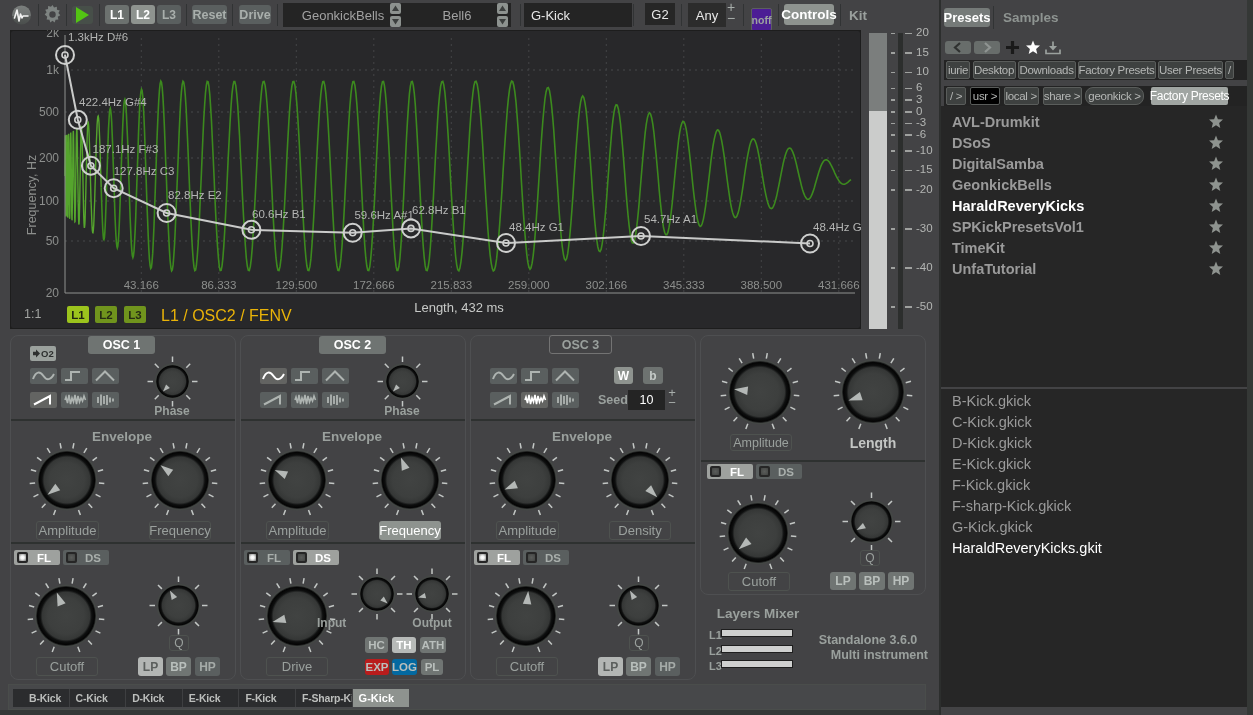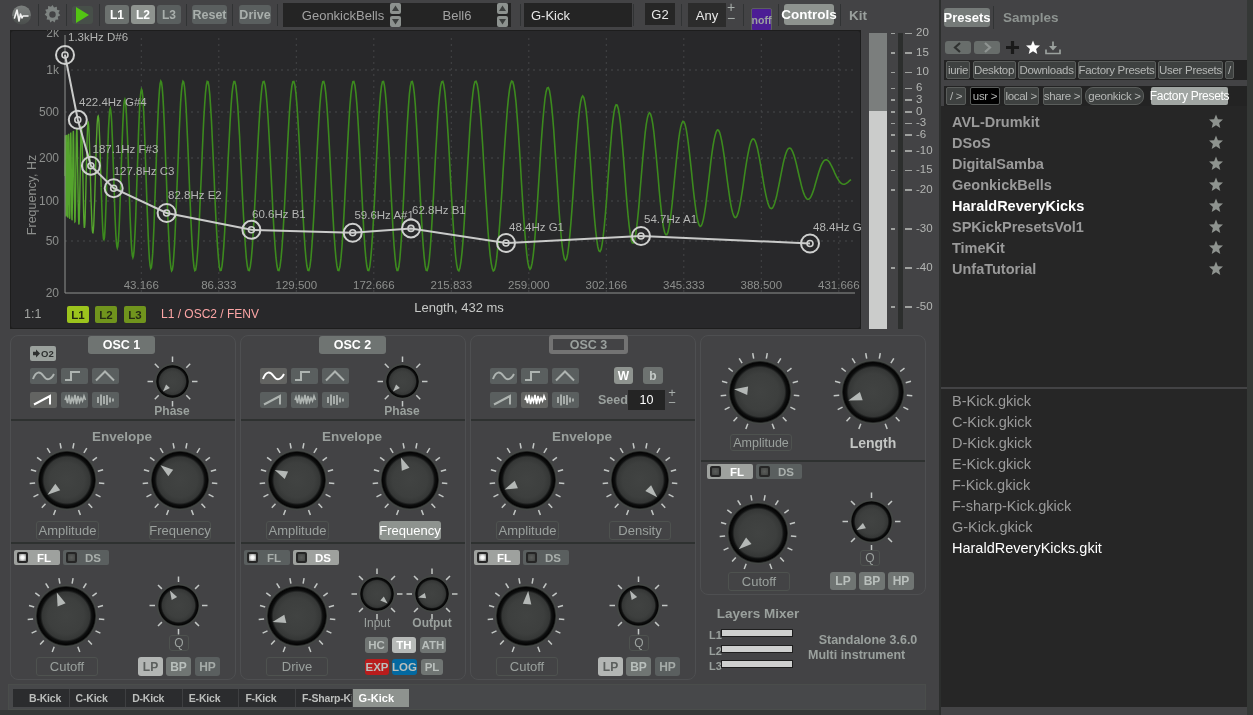--- a/index.html
+++ b/index.html
@@ -140,21 +140,21 @@
       <text x="344.4" y="189" fill="#b4b5b4" font-size="11.5">59.6Hz A#1</text>
       <text x="402" y="184" fill="#b4b5b4" font-size="11.5">62.8Hz B1</text>
       <text x="499" y="200.5" fill="#b4b5b4" font-size="11.5">48.4Hz G1</text>
       <text x="634" y="192.5" fill="#b4b5b4" font-size="11.5">54.7Hz A1</text>
       <text x="803" y="201" fill="#b4b5b4" font-size="11.5">48.4Hz G1</text>
     </svg>
 <div class="ab" style="left:24px;top:307px;color:#a2a4a2;font-size:12.5px">1:1</div>
 <div class="btn" style="left:67px;top:306px;width:22px;height:17px;background:#9cc41d;color:#202413;font-size:11.5px;border-radius:2px">L1</div>
 <div class="btn" style="left:95px;top:306px;width:22px;height:17px;background:#70941d;color:#252b14;font-size:11.5px;border-radius:2px">L2</div>
 <div class="btn" style="left:124px;top:306px;width:22px;height:17px;background:#70941d;color:#252b14;font-size:11.5px;border-radius:2px">L3</div>
-<div class="ab" style="left:161px;top:307px;color:#fca5a5;font-size:12px">L1 / OSC2 / FENV</div>
+<div class="ab" style="left:161px;top:307px;color:#eab308;font-size:16px">L1 / OSC2 / FENV</div>
 <div class="ab" style="left:10px;top:300px;width:851px;text-align:center;color:#c7c9c7;font-size:13px"><span style="margin-left:47px">Length, 432 ms</span></div>
 <div class="ab" style="left:869px;top:33px;width:18px;height:78px;background:#7b7e7d"></div>
     <div class="ab" style="left:869px;top:111px;width:18px;height:218px;background:#cbcccb"></div>
     <div class="ab" style="left:898px;top:33px;width:5px;height:296px;background:#2c2e2d"></div>
     <div class="ab" style="left:891px;top:32.8px;width:4px;height:1.5px;background:#9fa19f"></div>
     <div class="ab" style="left:905px;top:32.8px;width:7px;height:1.5px;background:#9fa19f"></div>
     <div class="ab" style="left:916px;top:26.3px;width:22px;color:#b3b5b3;font-size:11.5px">20</div>
     <div class="ab" style="left:891px;top:52.3px;width:4px;height:1.5px;background:#9fa19f"></div>
     <div class="ab" style="left:905px;top:52.3px;width:7px;height:1.5px;background:#9fa19f"></div>
     <div class="ab" style="left:916px;top:45.8px;width:22px;color:#b3b5b3;font-size:11.5px">15</div>
@@ -200,21 +200,21 @@
     <div class="ab" style="left:700px;top:335px;width:226px;height:260px;border:1px solid #4e4f51;border-radius:8px;background:#434345"></div>
     <div class="ab" style="left:11px;top:419px;width:224px;height:2px;background:#2e3130"></div>
     <div class="ab" style="left:11px;top:542px;width:224px;height:2px;background:#2e3130"></div>
     <div class="ab" style="left:241px;top:419px;width:224px;height:2px;background:#2e3130"></div>
     <div class="ab" style="left:241px;top:542px;width:224px;height:2px;background:#2e3130"></div>
     <div class="ab" style="left:471px;top:419px;width:224px;height:2px;background:#2e3130"></div>
     <div class="ab" style="left:471px;top:542px;width:224px;height:2px;background:#2e3130"></div>
     <div class="ab" style="left:701px;top:460px;width:224px;height:2px;background:#2e3130"></div>
     <div class="btn" style="left:88px;top:336px;width:67px;height:18px;background:#6f7472;color:#fff;font-size:12.5px">OSC 1</div>
     <div class="btn" style="left:319px;top:336px;width:67px;height:18px;background:#6f7472;color:#fff;font-size:12.5px">OSC 2</div>
-    <div class="btn" style="left:549px;top:335px;width:79px;height:19px;background:#434345;border:4px solid #737373;color:#9aa09d;font-size:12.5px">OSC 3</div>
+    <div class="btn" style="left:549px;top:335px;width:63px;height:19px;background:#434345;border:1px solid #737373;color:#9aa09d;font-size:12.5px">OSC 3</div>
     <div class="btn" style="left:30px;top:346px;width:26px;height:15px;background:#9ba19d;border-radius:2px">
       <svg width="26" height="15">
         <polygon points="10,7.5 6,3.5 6,5.8 3,5.8 3,9.2 6,9.2 6,11.5" fill="#2d2f2e"></polygon>
         <text x="11" y="11" font-size="9.5" font-weight="bold" fill="#2d2f2e">O2</text>
       </svg>
     </div>
     <div class="ab" style="left:30px;top:368px;width:27px;height:16px;background:#5a5f5f;border-radius:2px"></div>
     <svg class="ab" style="left:30px;top:368px" width="27" height="16">
       <path d="M3,11 C6,3 10,3 13.5,8 C16.5,12.5 20.5,12.5 24,6" fill="none" stroke="#aeb4b1" stroke-width="2"></path>
     </svg>
@@ -799,21 +799,21 @@
         <line x1="42.1" y1="42.1" x2="46" y2="46"></line>
         <line x1="28" y1="48" x2="28" y2="53.5"></line>
         <line x1="13.9" y1="42.1" x2="10" y2="46"></line>
         <line x1="8" y1="28" x2="2.5" y2="28"></line>
         <line x1="13.9" y1="13.9" x2="10" y2="10"></line>
       </g>
       <circle cx="28" cy="28" r="18.5" fill="#444745"></circle>
       <circle cx="28" cy="28" r="17" fill="url(#kg432_594)"></circle>
       <polygon points="14.2,31.5 22.1,32.2 20.8,27.1" fill="#b4b8b6"></polygon>
     </svg>
-    <div class="ab" style="left:317.0px;top:616px;width:120px;text-align:center;color:#9aa09d;font-size:12px;font-weight:normal">Input</div>
+    <div class="ab" style="left:317.0px;top:616px;width:120px;text-align:left;color:#9aa09d;font-size:12px;font-weight:bold">Input</div>
     <div class="ab" style="left:372.0px;top:616px;width:120px;text-align:center;color:#9aa09d;font-size:12px;font-weight:bold">Output</div>
     <div class="btn" style="left:365px;top:637px;width:23px;height:16px;background:#707573;color:#b9bfbc;font-size:11.5px">HC</div>
     <div class="btn" style="left:392px;top:637px;width:24px;height:16px;background:#b7bab8;color:#ffffff;font-size:11.5px">TH</div>
     <div class="btn" style="left:420px;top:637px;width:26px;height:16px;background:#707573;color:#b9bfbc;font-size:11.5px">ATH</div>
     <div class="btn" style="left:365px;top:659px;width:24px;height:16px;background:#b91c1c;color:#b9bfbc;font-size:11.5px">EXP</div>
     <div class="btn" style="left:392px;top:659px;width:25px;height:16px;background:#0369a1;color:#b9bfbc;font-size:11.5px">LOG</div>
     <div class="btn" style="left:421px;top:659px;width:22px;height:16px;background:#707573;color:#b9bfbc;font-size:11.5px">PL</div>
     <svg style="position:absolute;left:718px;top:350px" width="84" height="84">
       <defs>
         <radialGradient id="kg760_392">
@@ -954,21 +954,21 @@
     <div class="btn" style="left:859px;top:572px;width:26px;height:18px;background:#707573;color:#b9bfbc;font-size:12px">BP</div>
     <div class="btn" style="left:888px;top:572px;width:26px;height:18px;background:#707573;color:#b9bfbc;font-size:12px">HP</div>
     <div class="ab" style="left:698.0px;top:606px;width:120px;text-align:center;color:#9aa09d;font-size:13.5px;font-weight:bold">Layers Mixer</div>
     <div class="ab" style="left:709px;top:629px;color:#9aa09d;font-size:11px;font-weight:bold">L1</div>
     <div class="ab" style="left:721px;top:629px;width:72px;height:8px;background:#cfd0cf;border:1px solid #1e1e1e"></div>
     <div class="ab" style="left:709px;top:644.5px;color:#9aa09d;font-size:11px;font-weight:bold">L2</div>
     <div class="ab" style="left:721px;top:644.5px;width:72px;height:8px;background:#cfd0cf;border:1px solid #1e1e1e"></div>
     <div class="ab" style="left:709px;top:660px;color:#9aa09d;font-size:11px;font-weight:bold">L3</div>
     <div class="ab" style="left:721px;top:660px;width:72px;height:8px;background:#cfd0cf;border:1px solid #1e1e1e"></div>
     <div class="ab" style="left:808.0px;top:633px;width:120px;text-align:center;color:#9aa09d;font-size:12.5px;font-weight:bold">Standalone 3.6.0</div>
-    <div class="ab" style="left:808.0px;top:648px;width:120px;text-align:left;color:#9aa09d;font-size:12.5px;font-weight:bold">Multi instrument</div>
+    <div class="ab" style="left:808.0px;top:648px;width:120px;text-align:right;color:#9aa09d;font-size:12.5px;font-weight:bold">Multi instrument</div>
     <div class="ab" style="left:8px;top:684px;width:918px;height:26px;border:1px solid #4a4d4b;background:#47484a"></div>
     <div class="ab" style="left:13px;top:689px;width:56.6px;height:18px;background:#2b2c2e;border-right:1px solid #3e3f41;color:#bcbebc;font-size:10.5px;letter-spacing:-0.2px;font-weight:bold;display:flex;align-items:center;padding-left:16px;overflow:hidden;white-space:nowrap">B-Kick</div>
     <div class="ab" style="left:69.6px;top:689px;width:56.6px;height:18px;background:#2b2c2e;border-right:1px solid #3e3f41;color:#bcbebc;font-size:10.5px;letter-spacing:-0.2px;font-weight:bold;display:flex;align-items:center;padding-left:6px;overflow:hidden;white-space:nowrap">C-Kick</div>
     <div class="ab" style="left:126.2px;top:689px;width:56.6px;height:18px;background:#2b2c2e;border-right:1px solid #3e3f41;color:#bcbebc;font-size:10.5px;letter-spacing:-0.2px;font-weight:bold;display:flex;align-items:center;padding-left:6px;overflow:hidden;white-space:nowrap">D-Kick</div>
     <div class="ab" style="left:182.8px;top:689px;width:56.6px;height:18px;background:#2b2c2e;border-right:1px solid #3e3f41;color:#bcbebc;font-size:10.5px;letter-spacing:-0.2px;font-weight:bold;display:flex;align-items:center;padding-left:6px;overflow:hidden;white-space:nowrap">E-Kick</div>
     <div class="ab" style="left:239.4px;top:689px;width:56.6px;height:18px;background:#2b2c2e;border-right:1px solid #3e3f41;color:#bcbebc;font-size:10.5px;letter-spacing:-0.2px;font-weight:bold;display:flex;align-items:center;padding-left:6px;overflow:hidden;white-space:nowrap">F-Kick</div>
     <div class="ab" style="left:296px;top:689px;width:56.6px;height:18px;background:#2b2c2e;border-right:1px solid #3e3f41;color:#bcbebc;font-size:10.5px;letter-spacing:-0.2px;font-weight:bold;display:flex;align-items:center;padding-left:6px;overflow:hidden;white-space:nowrap">F-Sharp-Kick</div>
     <div class="ab" style="left:352.6px;top:689px;width:56.6px;height:18px;background:#8e938f;color:#fff;font-size:11px;font-weight:bold;display:flex;align-items:center;padding-left:6px;overflow:hidden;white-space:nowrap">G-Kick</div>
     <div class="ab" style="left:0;top:710px;width:940px;height:5px;background:#343736"></div>
     <div class="ab" style="left:939px;top:0;width:2px;height:715px;background:#2c2e2d"></div>

